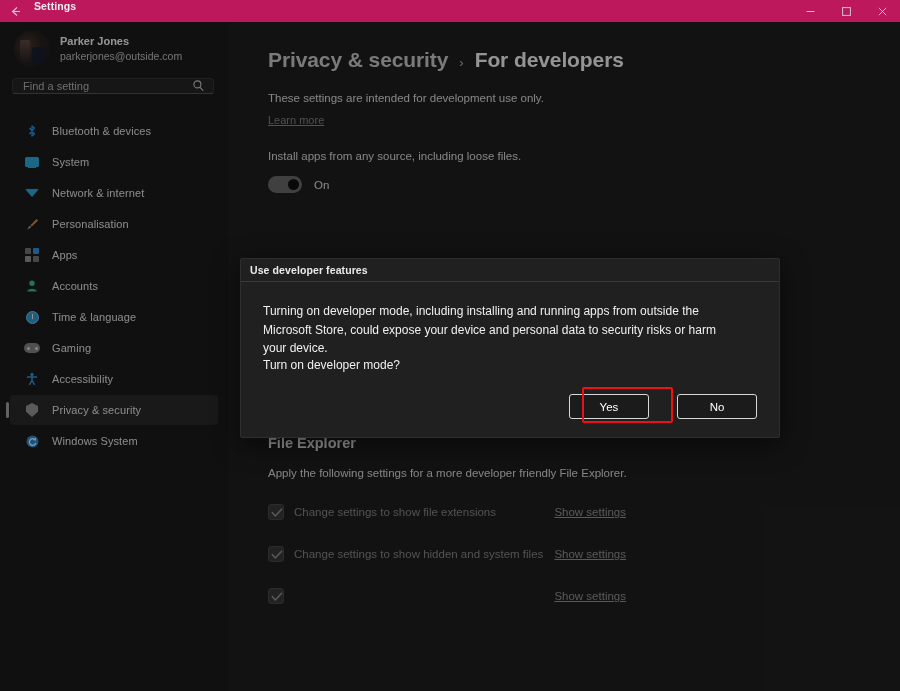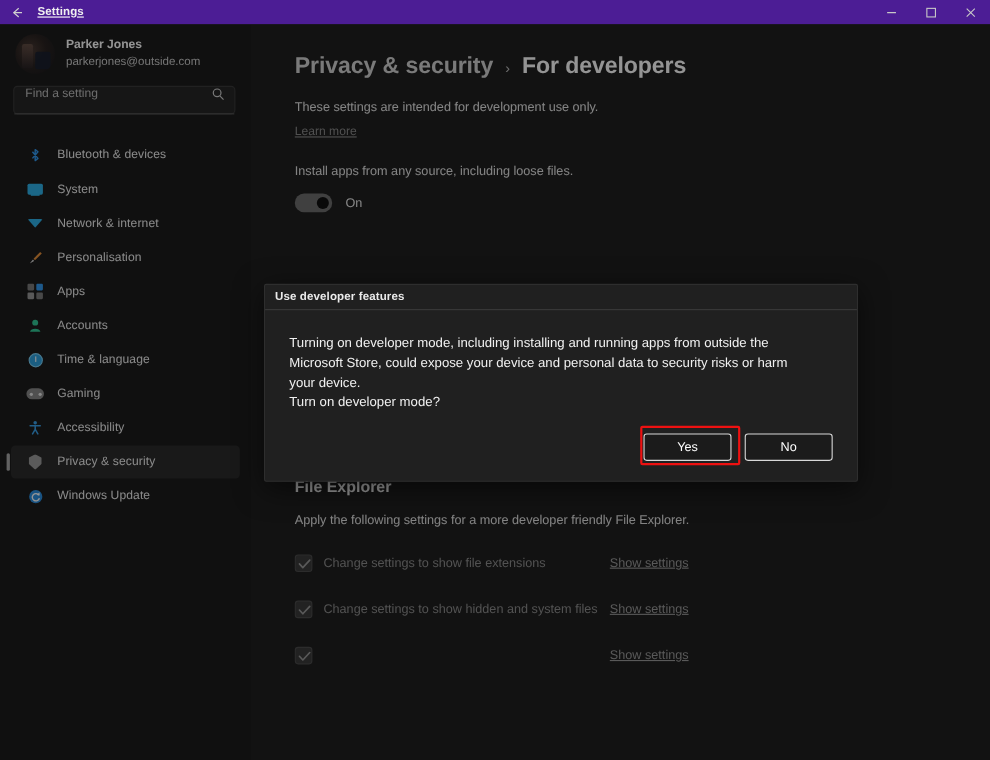--- a/index.html
+++ b/index.html
@@ -21,25 +21,24 @@
     background: #202020;
     display: flex;
     flex-direction: column;
   }
 
   
   .titlebar {
     height: 22px;
     flex: 0 0 22px;
     display: flex;
-    align-items: center;
-    background: #4c1d95;
+    align-items: flex-start;
+    background: #be185d;
     position: relative;
     z-index: 5;
-    text-decoration: underline;
   }
   .tb-back {
     width: 30px;
     height: 22px;
     display: flex;
     align-items: center;
     justify-content: center;
     color: #cfcfcf;
     font-size: 12px;
     line-height: 1;
@@ -126,26 +125,26 @@
     line-height: 1.25;
   }
   .profile-mail {
     font-size: 10.5px;
     color: #c9c9c9;
     line-height: 1.25;
   }
 
   .search-wrap { padding: 0 14px 0 12px; }
   .searchbox {
-    height: 26px;
+    height: 16px;
     background: #272727;
     border: 1px solid #3a3a3a;
     border-radius: 4px;
     display: flex;
-    align-items: flex-start;
+    align-items: center;
     padding: 0 8px 0 10px;
     position: relative;
   }
   .searchbox::after {
     content: "";
     position: absolute;
     left: 0; right: 0; bottom: -1px;
     height: 1px;
     background: #585858;
   }
@@ -387,21 +386,21 @@
   }
   .dlg-q {
     font-size: 12px;
     color: #f0f0f0;
   }
   .dlg-actions {
     margin-top: auto;
     display: flex;
     justify-content: flex-end;
     align-items: center;
-    gap: 12px;
+    gap: 28px;
     padding: 0 0 18px 0;
     position: relative;
   }
   .dlg-btn {
     width: 80px;
     height: 25px;
     background: #1b1b1b;
     border: 1px solid #d8d8d8;
     border-radius: 3px;
     color: #ffffff;
@@ -566,21 +565,21 @@
         </div>
 
         <div class="nav-item">
           <span class="nav-icon">
             <svg width="15" height="15" viewBox="0 0 15 15">
                 <circle cx="7.5" cy="7.5" r="6" fill="#2b8fe0"></circle>
                 <path d="M10.4 6.2 A3.3 3.3 0 1 0 10.8 9" fill="none" stroke="#fff" stroke-width="1.3"></path>
                 <path d="M10.9 3.6 L11 6.5 L8.2 6.1 Z" fill="#fff"></path>
               </svg>
           </span>
-          <span class="nav-label">Windows Update</span>
+          <span class="nav-label">Windows System</span>
         </div>
 
       </div>
     </div>
 
     <div class="content">
 
       <div class="breadcrumb">
         <span class="bc-parent">Privacy &amp; security</span>
         <span class="bc-sep">›</span>

